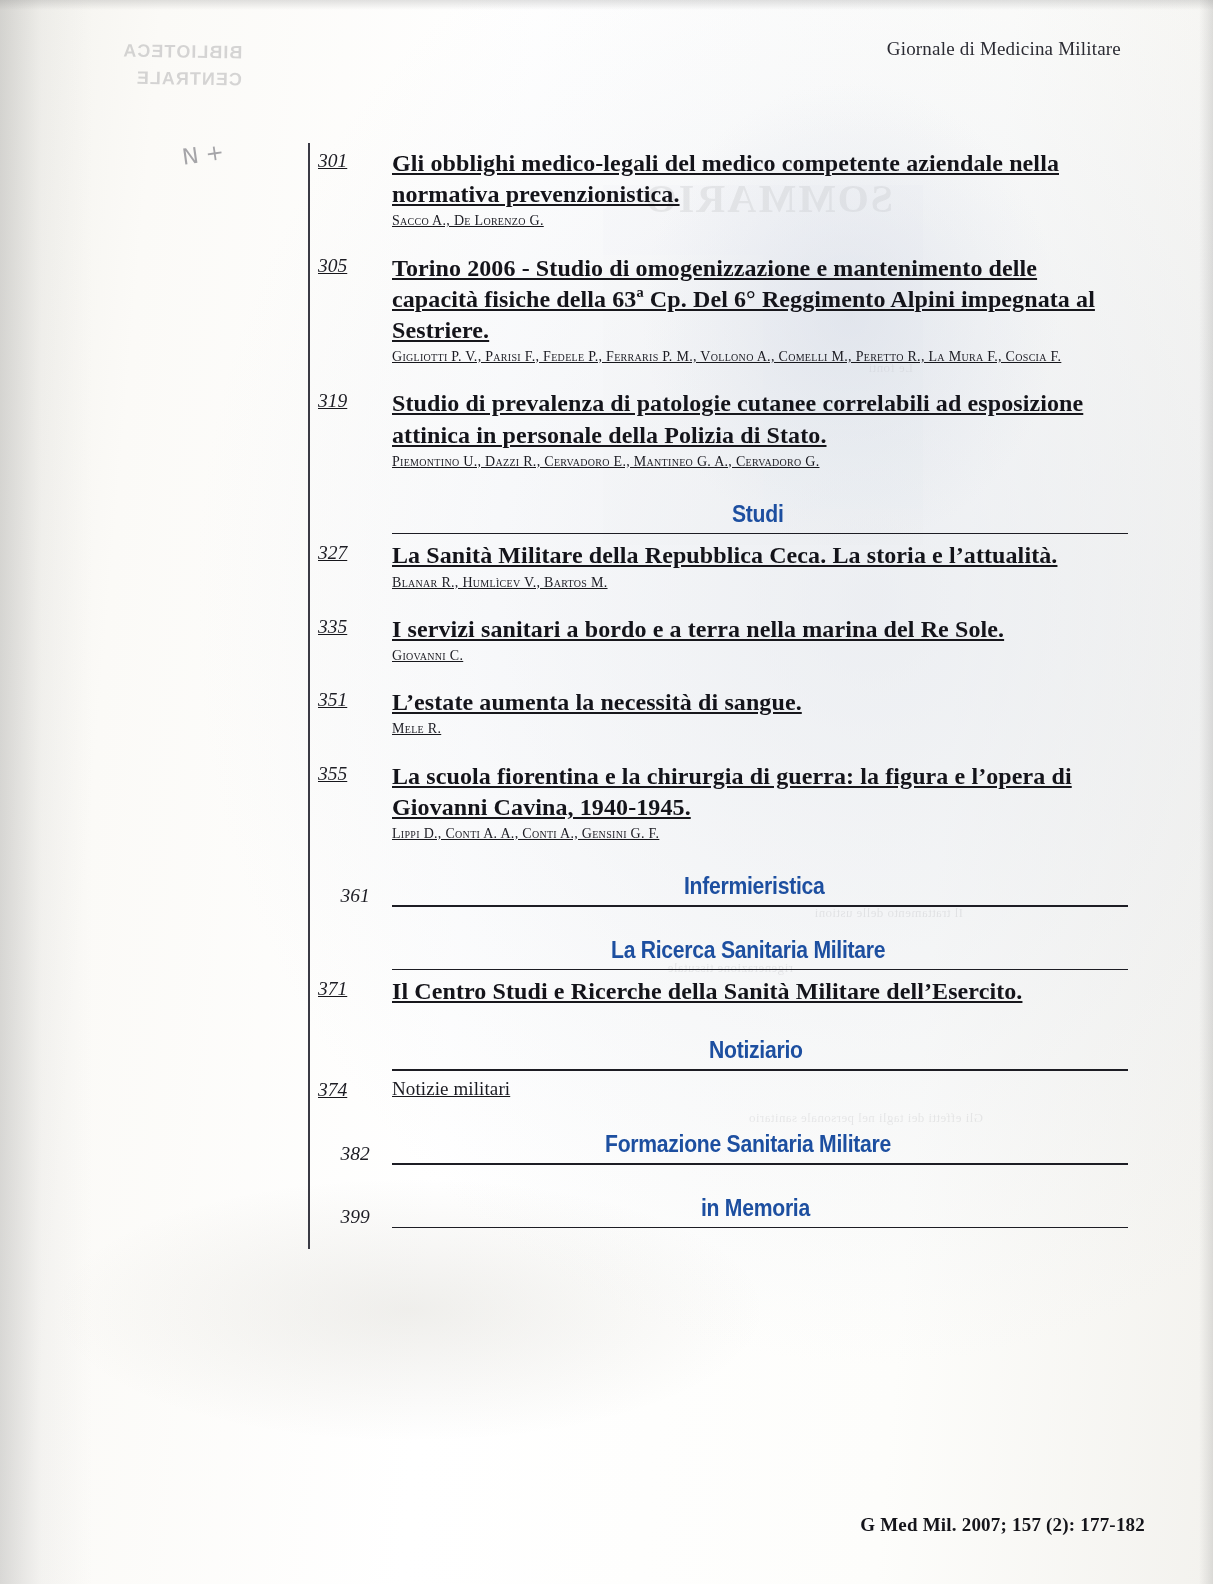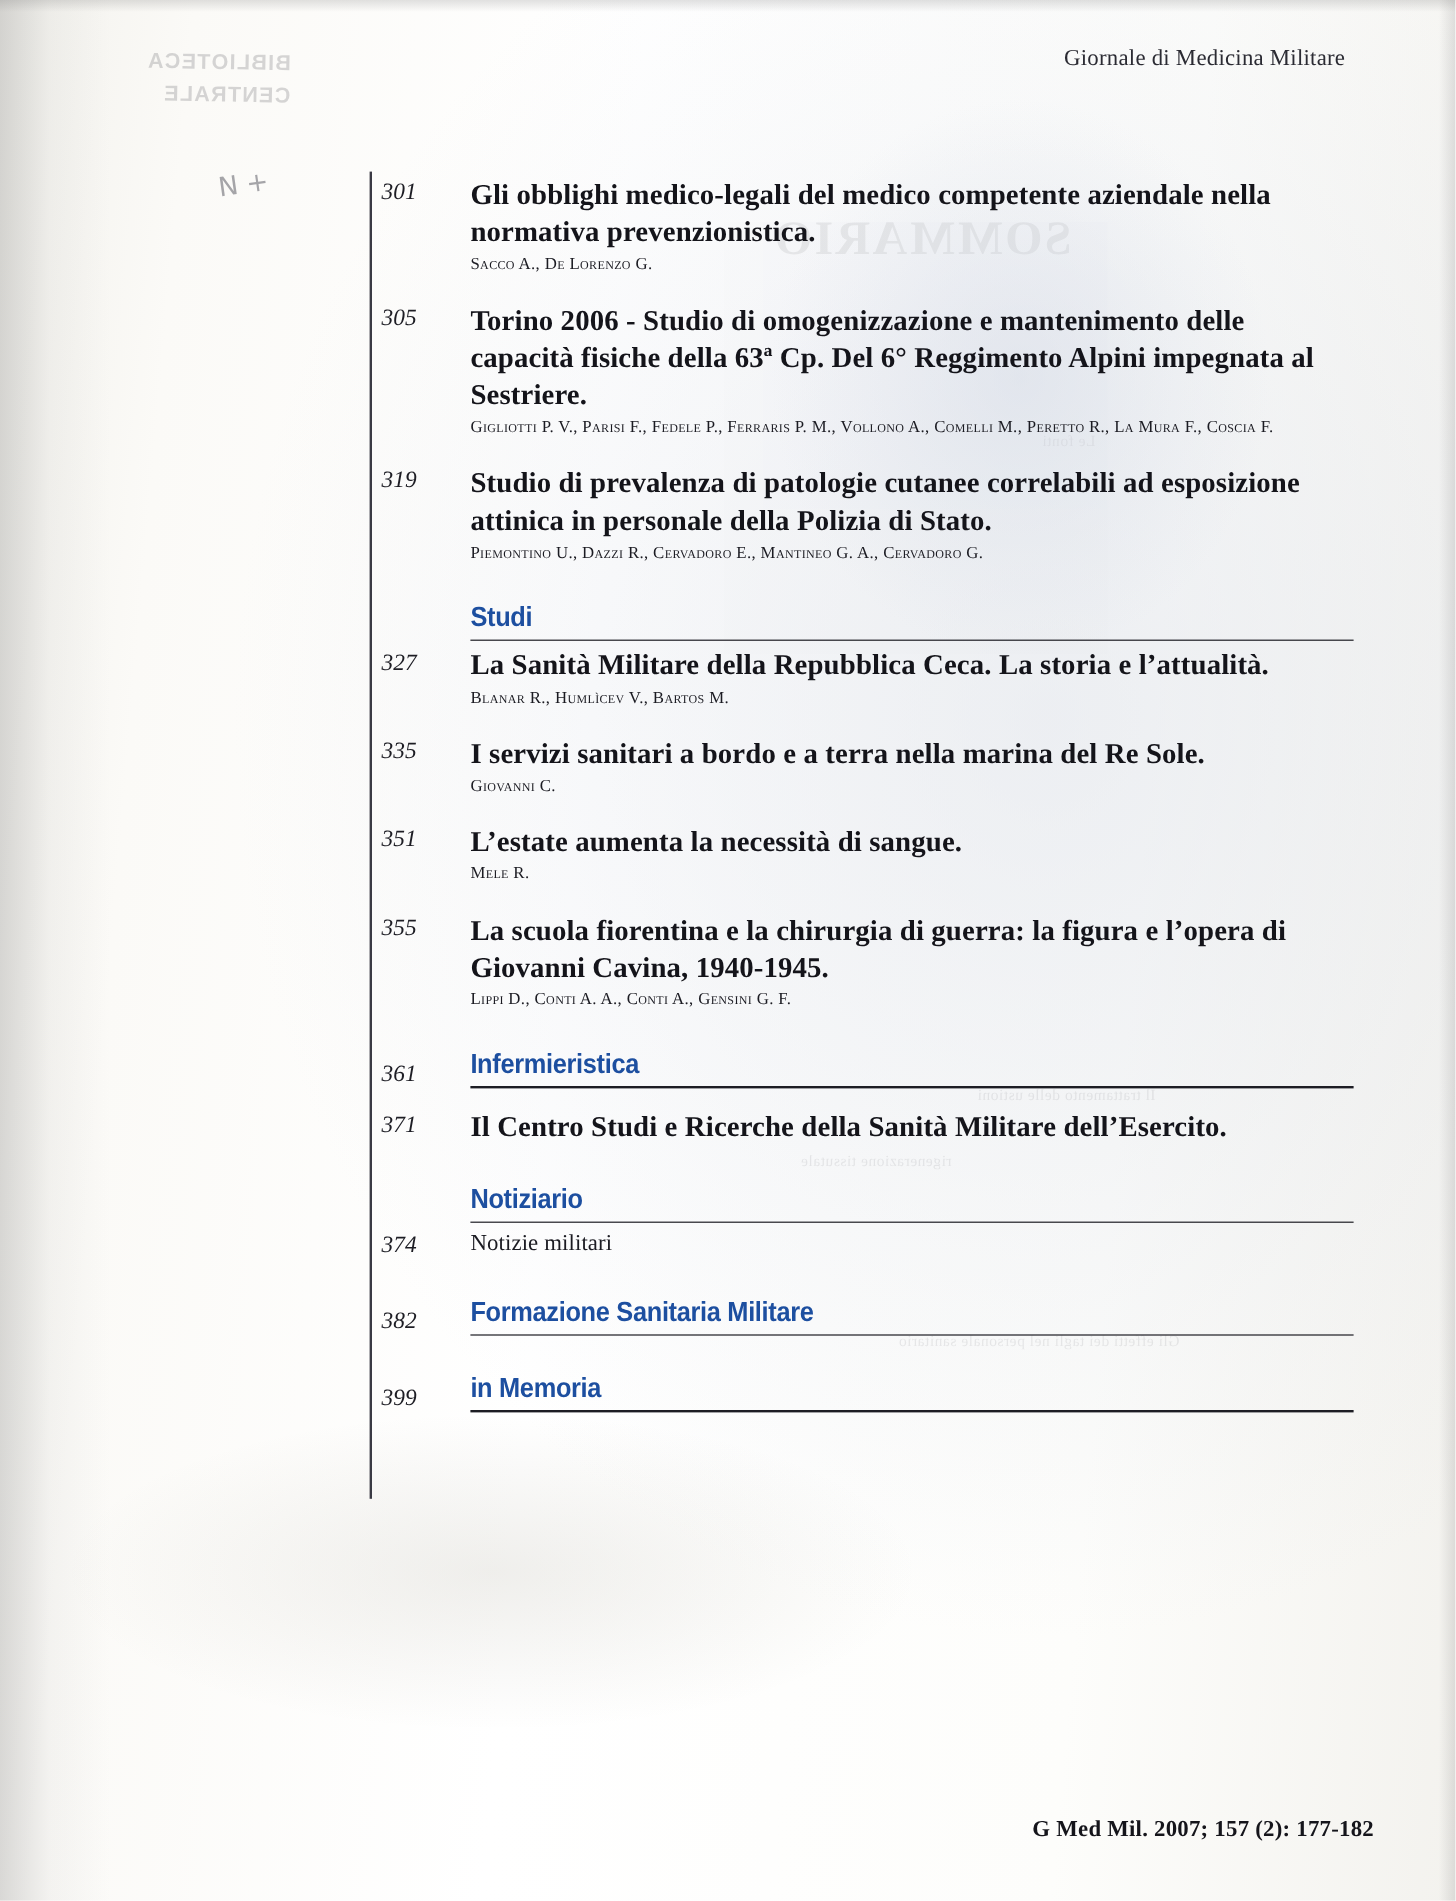--- a/index.html
+++ b/index.html
@@ -98,20 +98,21 @@
     position: absolute;
     left: 318px;
     top: 148px;
     width: 810px;
   }
 
   .entry {
     position: relative;
     display: flex;
     margin-bottom: 22px;
+    text-decoration: underline;
   }
   .entry .num {
     width: 74px;
     flex: 0 0 74px;
     font-style: italic;
     font-size: 19.5px;
     color: #1d1d24;
     padding-top: 2px;
     text-align: left;
   }
@@ -139,20 +140,21 @@
     color: #1b1b22;
   }
 
   
   .section {
     position: relative;
     display: flex;
     align-items: flex-end;
     margin-top: 30px;
     margin-bottom: 18px;
+    text-align: center;
   }
   .section .num {
     width: 74px;
     flex: 0 0 74px;
     font-style: italic;
     font-size: 19.5px;
     color: #1d1d24;
   }
   .section .head-wrap {
     flex: 1 1 auto;
@@ -300,20 +302,24 @@
       <div class="num">355</div>
       <div class="body">
         <div class="title">La scuola fiorentina e la chirurgia di guerra: la figura e l’opera di Giovanni Cavina, 1940-1945.</div>
         <div class="authors">Lippi D., Conti A. A., Conti A., Gensini G. F.</div>
       </div>
     </div>
     <div class="section">
       <div class="num">361</div>
       <div class="head-wrap"><h2>Infermieristica</h2><div class="rule"></div></div>
     </div>
+    <div class="section tight">
+      <div class="num"></div>
+      <div class="head-wrap"><h2>La Ricerca Sanitaria Militare</h2><div class="rule"></div></div>
+    </div>
     <div class="entry">
       <div class="num">371</div>
       <div class="body">
         <div class="title">Il Centro Studi e Ricerche della Sanità Militare dell’Esercito.</div>
       </div>
     </div>
     <div class="section tight">
       <div class="num"></div>
       <div class="head-wrap"><h2>Notiziario</h2><div class="rule"></div></div>
     </div>

